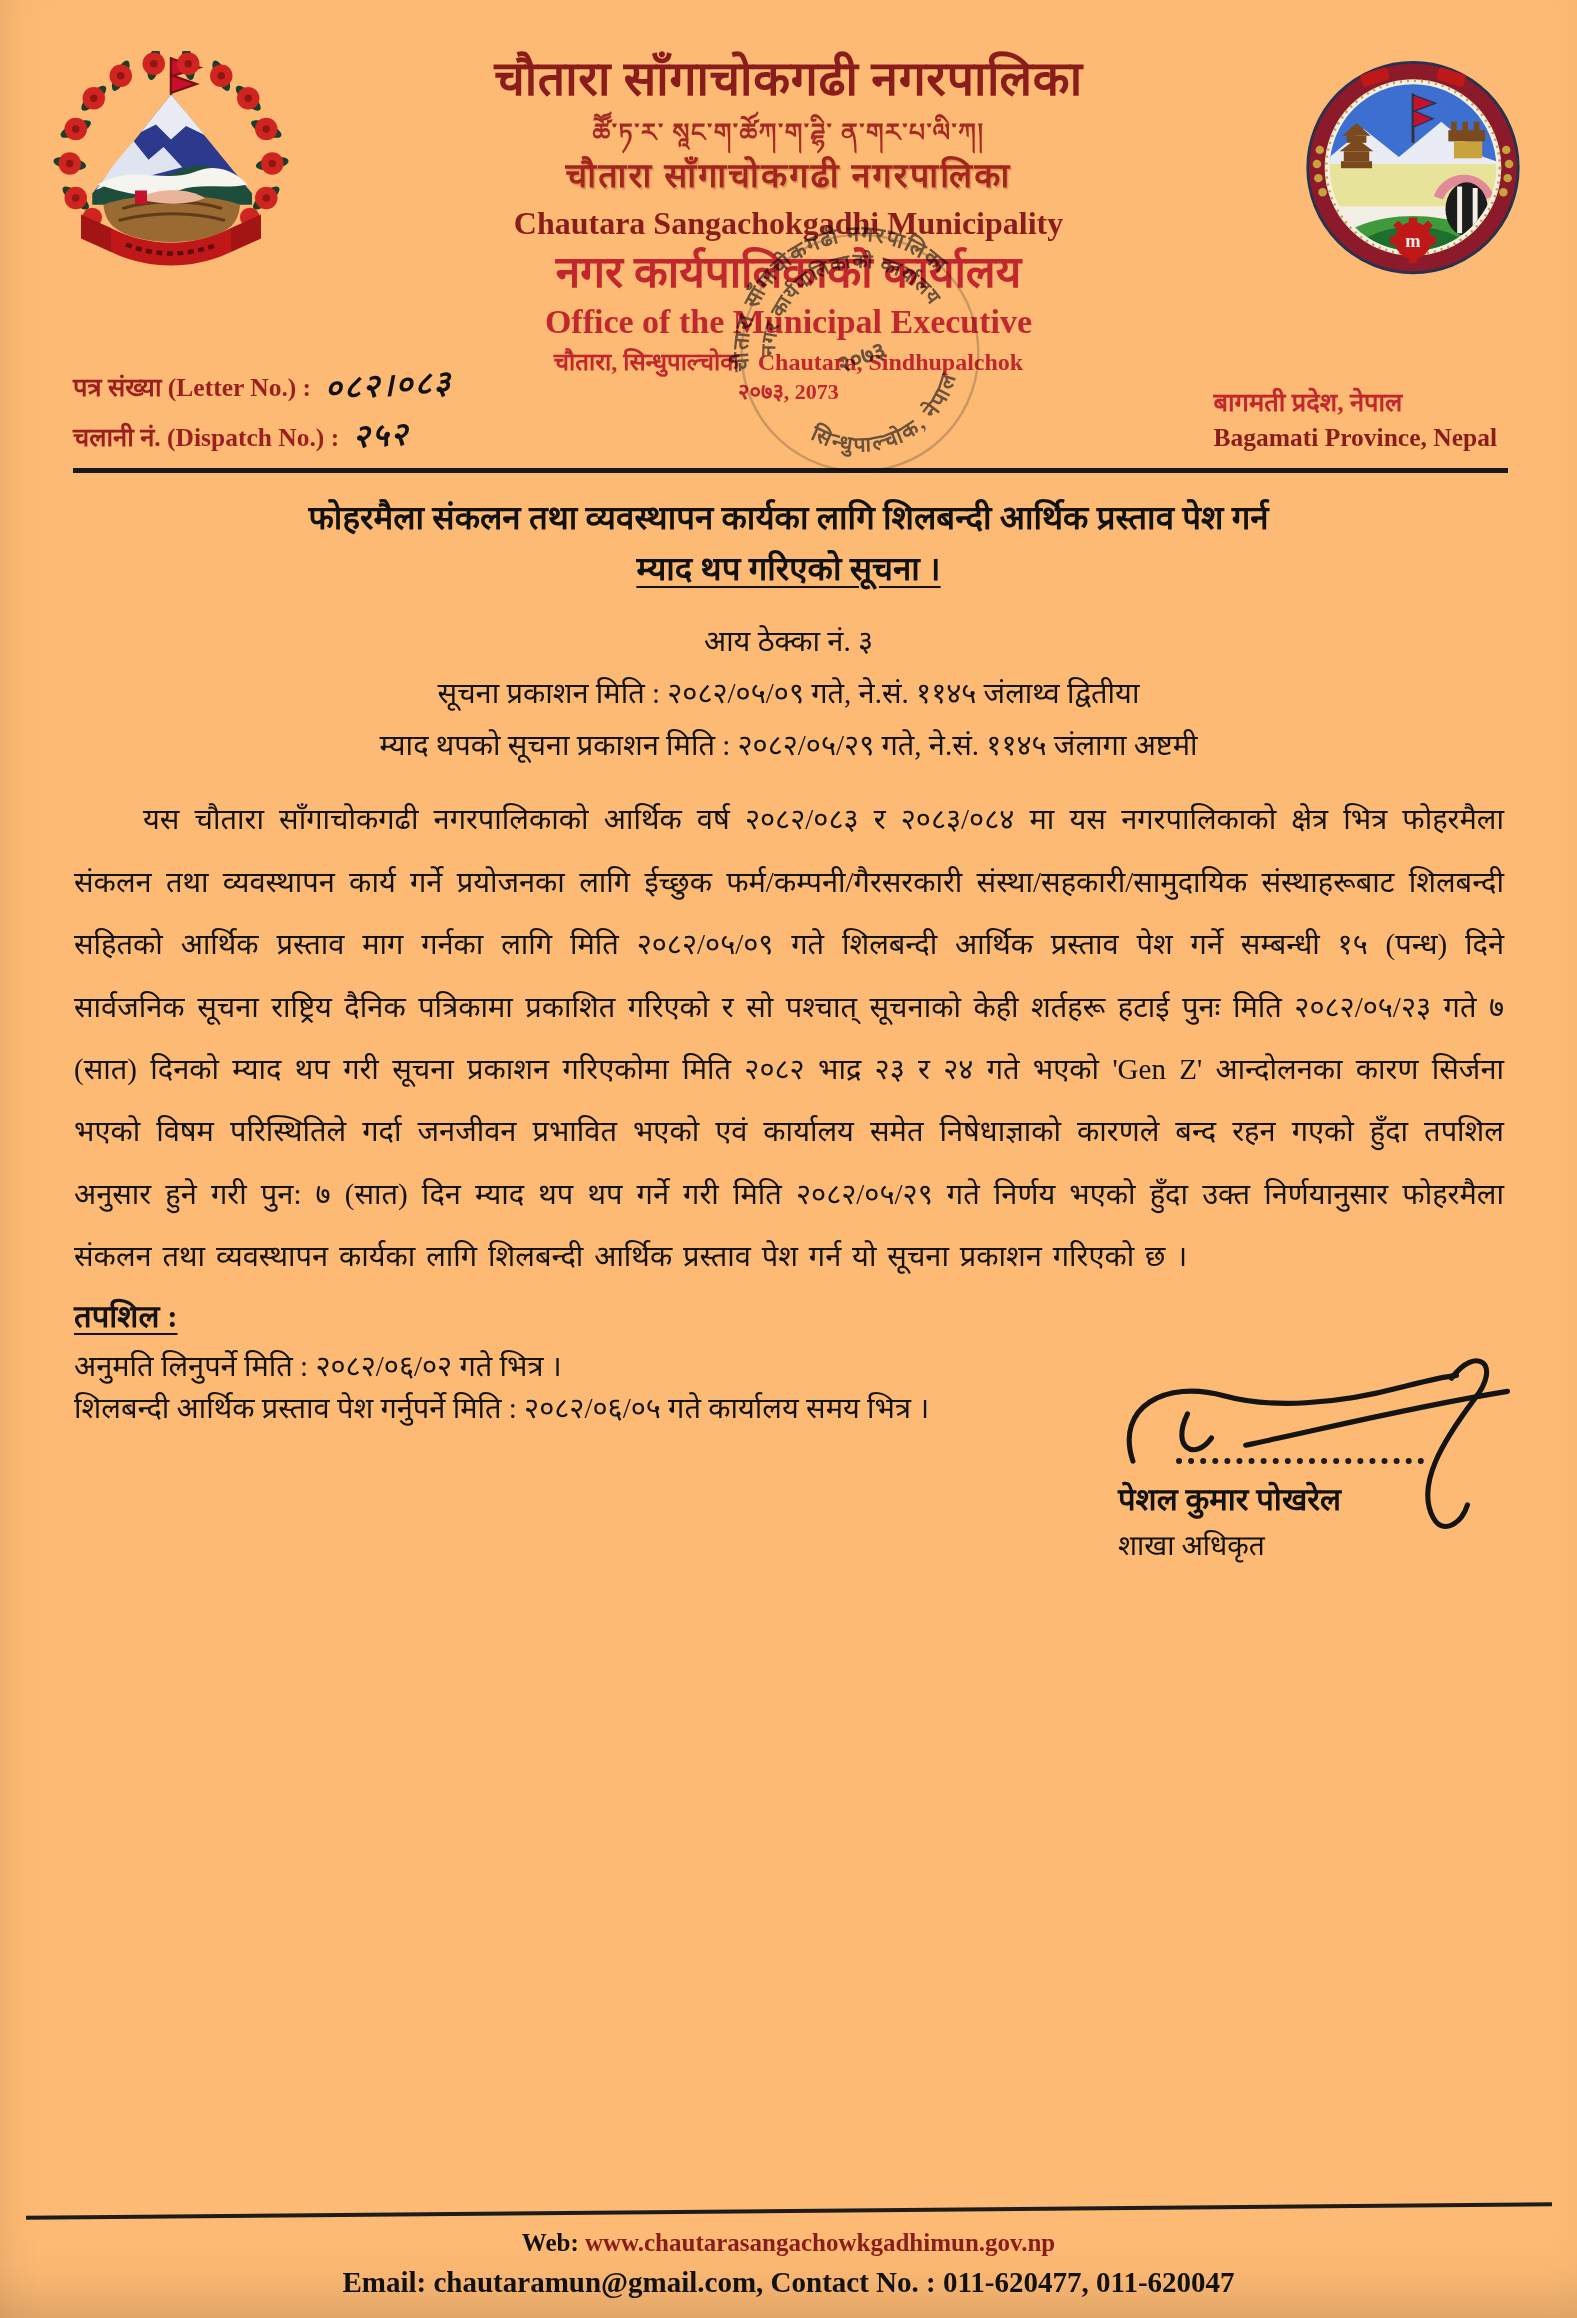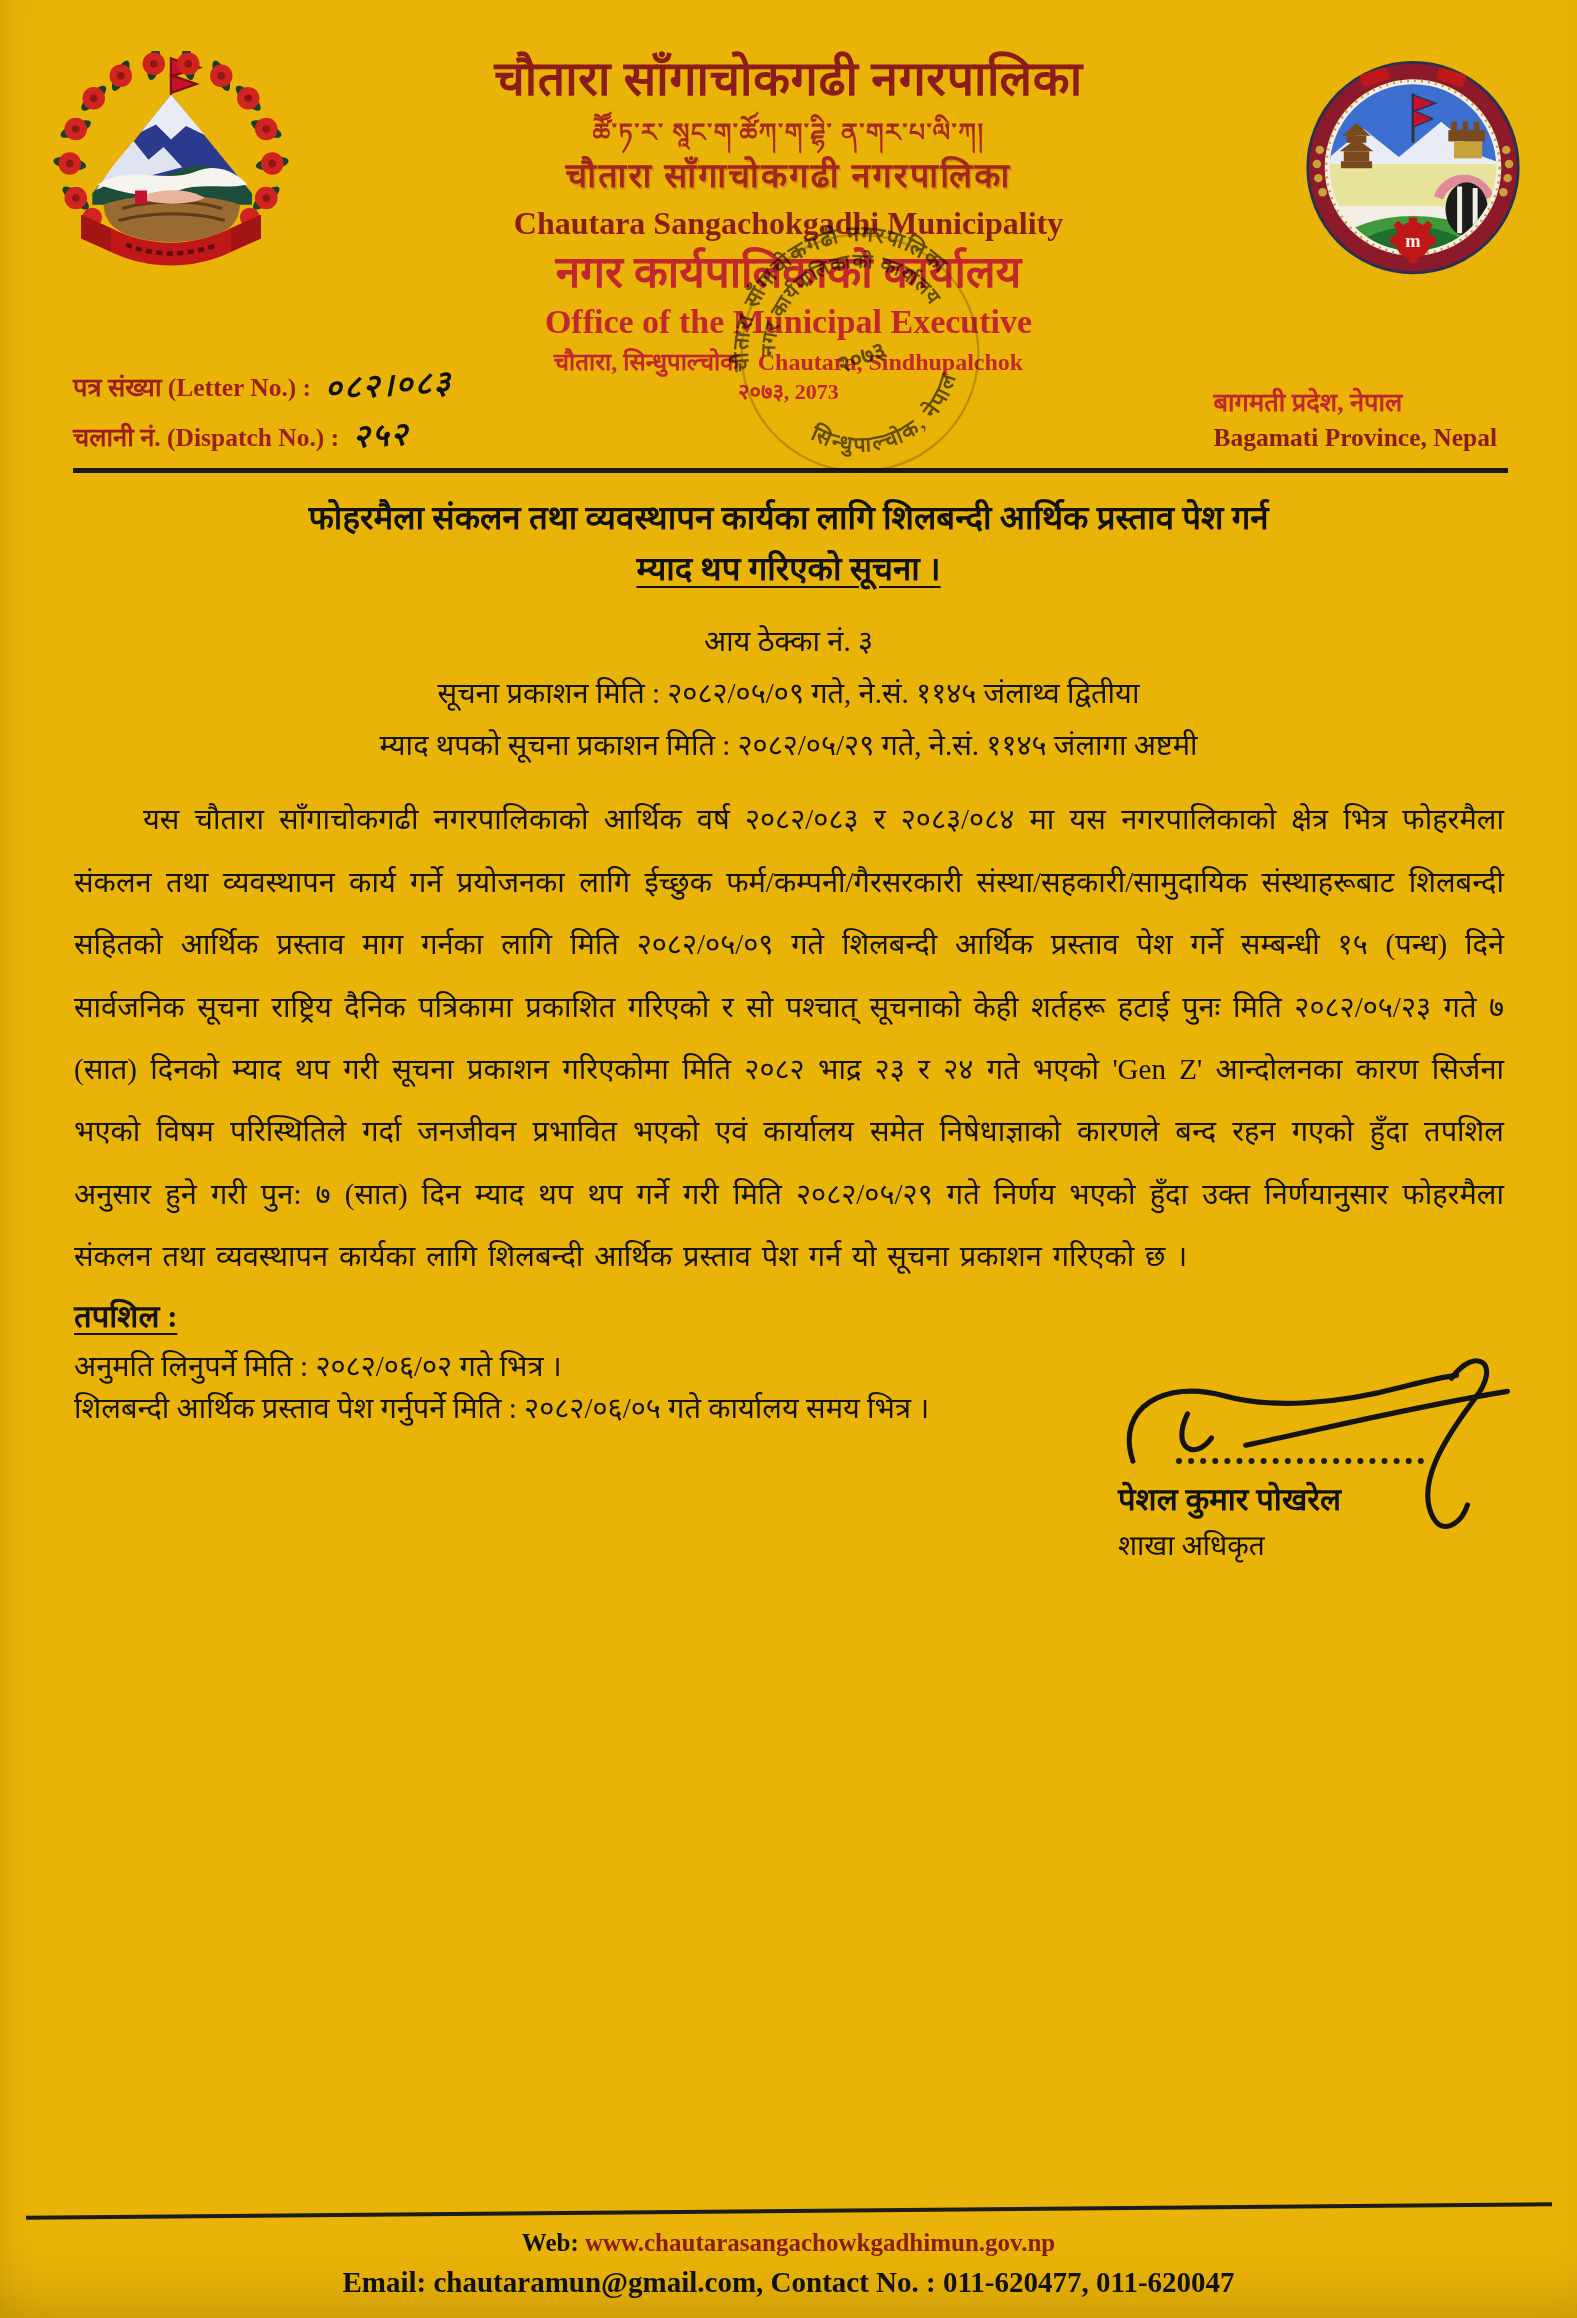--- a/index.html
+++ b/index.html
@@ -1,21 +1,21 @@
 <!DOCTYPE html>
 <html style="font-size:11.7px"><head>
 <meta charset="utf-8">
 <style>
   * { margin:0; padding:0; box-sizing:border-box; }
   html,body { background:#d9d7d2; }
   .page {
     position:relative;
     width:1577px; height:2319px;
     margin:0 auto;
-    background:#eab308;
+    background:#fdba74;
     font-family:"Liberation Serif", serif;
     color:#1c1c1c;
     overflow:hidden;
     display:flex; flex-direction:column;
     box-shadow: inset 0 -51px 66px -44px rgba(0,0,0,.20),
                 inset 33px 0 51px -40px rgba(0,0,0,.10);
   }
   
   .letterhead { display:flex; align-items:flex-start; padding:51px 51px 0 51px; position:relative; }
   .logo { flex:0 0 248px; }

